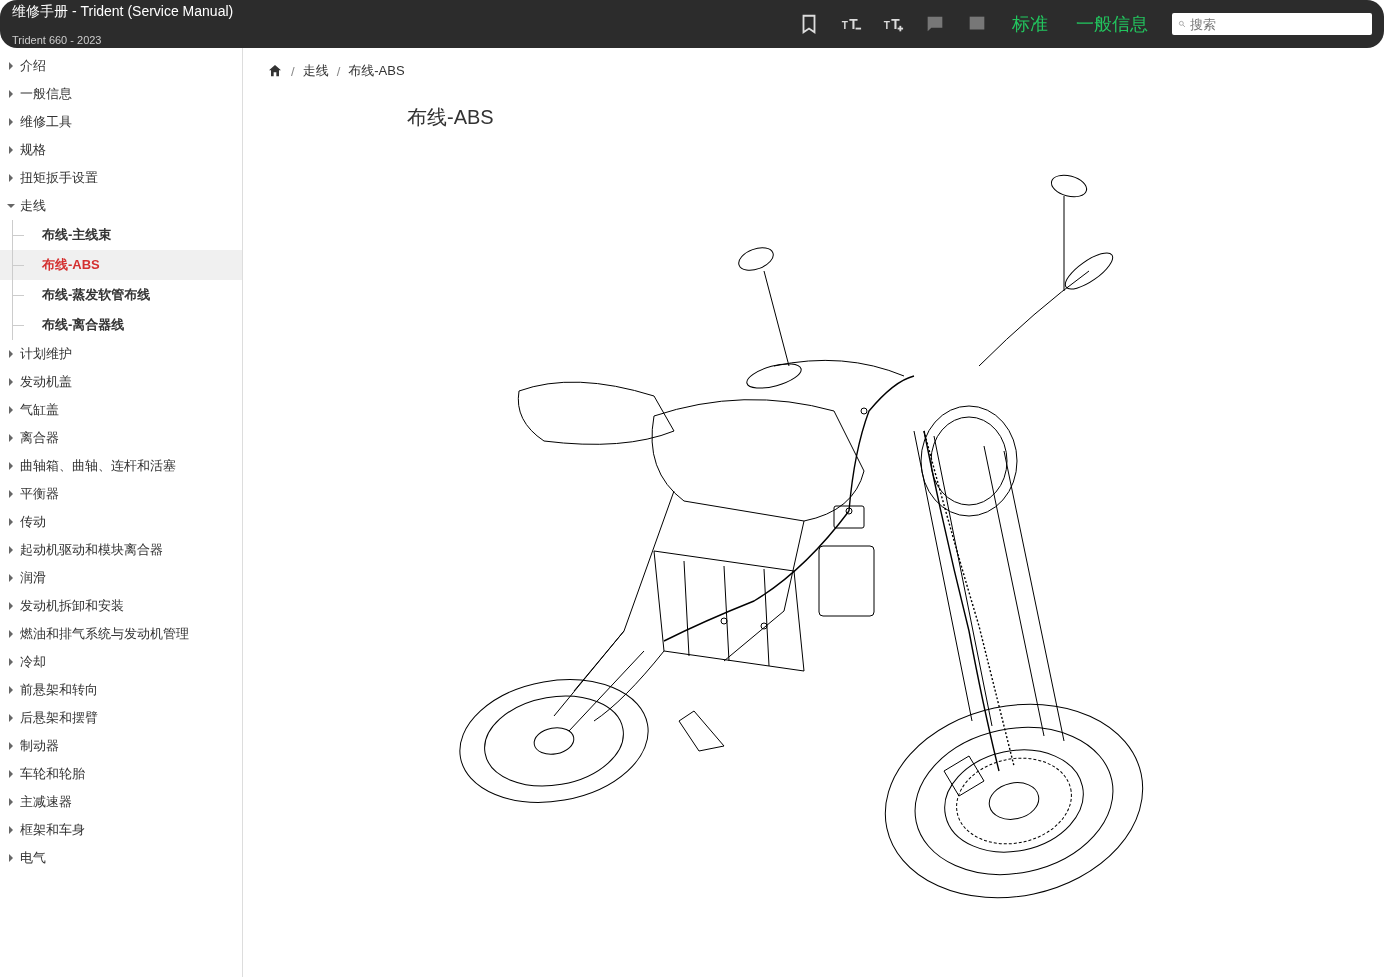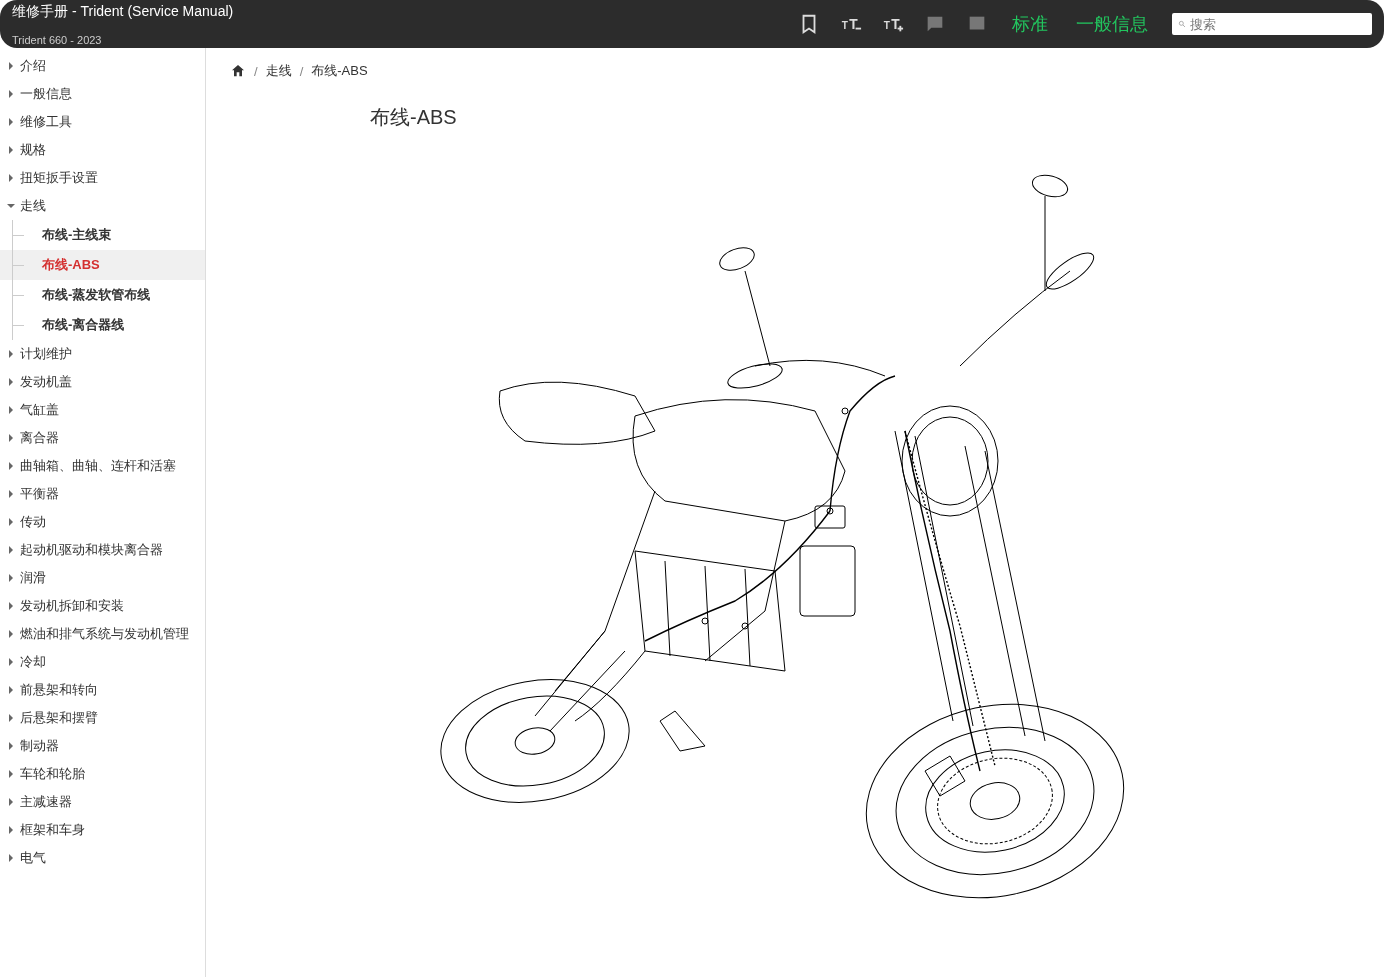--- a/index.html
+++ b/index.html
@@ -58,21 +58,21 @@
       font-size: 13px;
       margin-left: 4px;
       flex: 1;
       color: #333;
     }
     .layout {
       display: flex;
       height: calc(100vh - 48px);
     }
     .sidebar {
-      width: 206px;
+      width: 243px;
       border-right: 1px solid #ddd;
       overflow-y: auto;
       background: #fff;
       padding-top: 4px;
     }
     .nav-item {
       display: flex;
       align-items: center;
       padding: 5px 8px 5px 6px;
       cursor: pointer;

